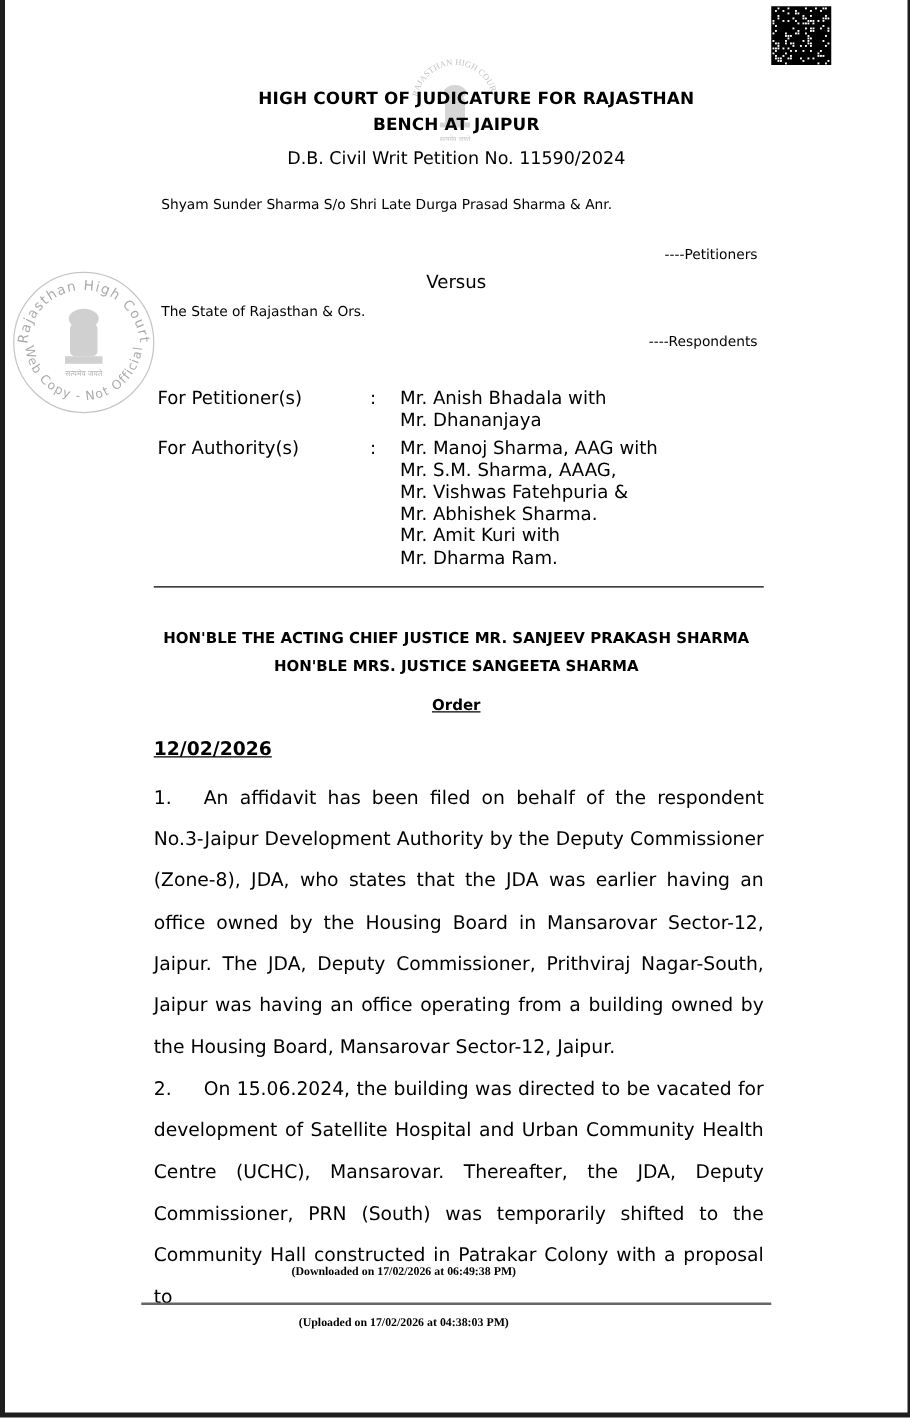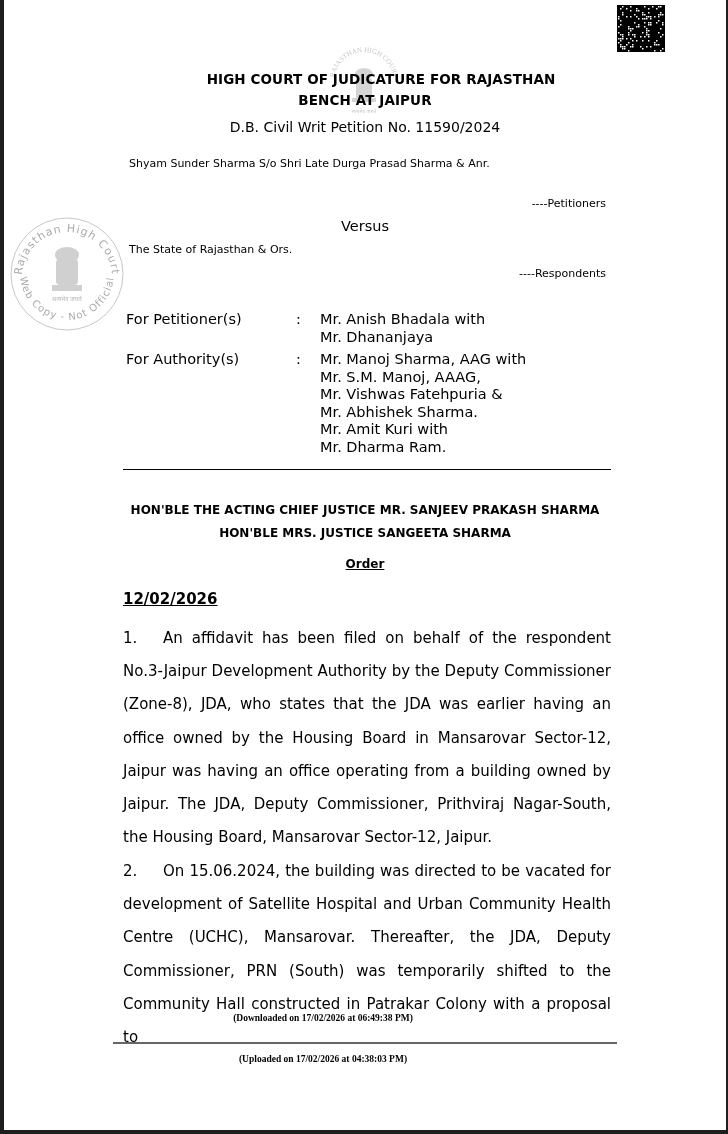--- a/index.html
+++ b/index.html
@@ -225,43 +225,43 @@
     <div class="counsel-names" id="pet-names">
         <div>Mr. Anish Bhadala with</div>
         <div>Mr. Dhananjaya</div>
       </div>
   </div>
   <div class="abs counsel-row" style="top:351px; left:0; width:722px;">
     <span class="counsel-label">For Authority(s)</span>
     <span class="counsel-colon">:</span>
     <div class="counsel-names" id="res-names">
         <div>Mr. Manoj Sharma, AAG with</div>
-        <div>Mr. S.M. Manoj, AAAG,</div>
+        <div>Mr. S.M. Sharma, AAAG,</div>
         <div>Mr. Vishwas Fatehpuria &amp;</div>
         <div>Mr. Abhishek Sharma.</div>
         <div>Mr. Amit Kuri with</div>
         <div>Mr. Dharma Ram.</div>
       </div>
   </div>
 
   <div class="abs hr" style="left:119px; top:469px; width:488px;"></div>
 
   <div class="abs bench" style="top:503px;">HON'BLE THE ACTING CHIEF JUSTICE MR. SANJEEV PRAKASH SHARMA</div>
   <div class="abs bench" style="top:526px;">HON'BLE MRS. JUSTICE SANGEETA SHARMA</div>
 
   <div class="abs order-h">Order</div>
   <div class="abs date-h">12/02/2026</div>
 
   <div class="abs para" style="top:622px;" id="para1">
       <div style="text-align: justify; text-align-last: justify;"><span style="display: inline-block; width: 40px;">1.</span><span>An affidavit has been filed on behalf of the respondent</span></div>
       <div style="text-align: justify; text-align-last: justify;"><span>No.3-Jaipur Development Authority by the Deputy Commissioner</span></div>
       <div style="text-align: justify; text-align-last: justify;"><span>(Zone-8), JDA, who states that the JDA was earlier having an</span></div>
       <div style="text-align: justify; text-align-last: justify;"><span>office owned by the Housing Board in Mansarovar Sector-12,</span></div>
+      <div style="text-align: justify; text-align-last: justify;"><span>Jaipur. The JDA, Deputy Commissioner, Prithviraj Nagar-South,</span></div>
       <div style="text-align: justify; text-align-last: justify;"><span>Jaipur was having an office operating from a building owned by</span></div>
-      <div style="text-align: justify; text-align-last: justify;"><span>Jaipur. The JDA, Deputy Commissioner, Prithviraj Nagar-South,</span></div>
       <div style="text-align: center; text-align-last: left;"><span>the Housing Board, Mansarovar Sector-12, Jaipur.</span></div>
     </div>
   <div class="abs para" style="top:855px;" id="para2">
       <div style="text-align: justify; text-align-last: justify;"><span style="display: inline-block; width: 40px;">2.</span><span>On 15.06.2024, the building was directed to be vacated for</span></div>
       <div style="text-align: justify; text-align-last: justify;"><span>development of Satellite Hospital and Urban Community Health</span></div>
       <div style="text-align: justify; text-align-last: justify;"><span>Centre (UCHC), Mansarovar. Thereafter, the JDA, Deputy</span></div>
       <div style="text-align: justify; text-align-last: justify;"><span>Commissioner, PRN (South) was temporarily shifted to the</span></div>
       <div style="text-align: justify; text-align-last: justify;"><span>Community Hall constructed in Patrakar Colony with a proposal to</span></div>
     </div>
 

